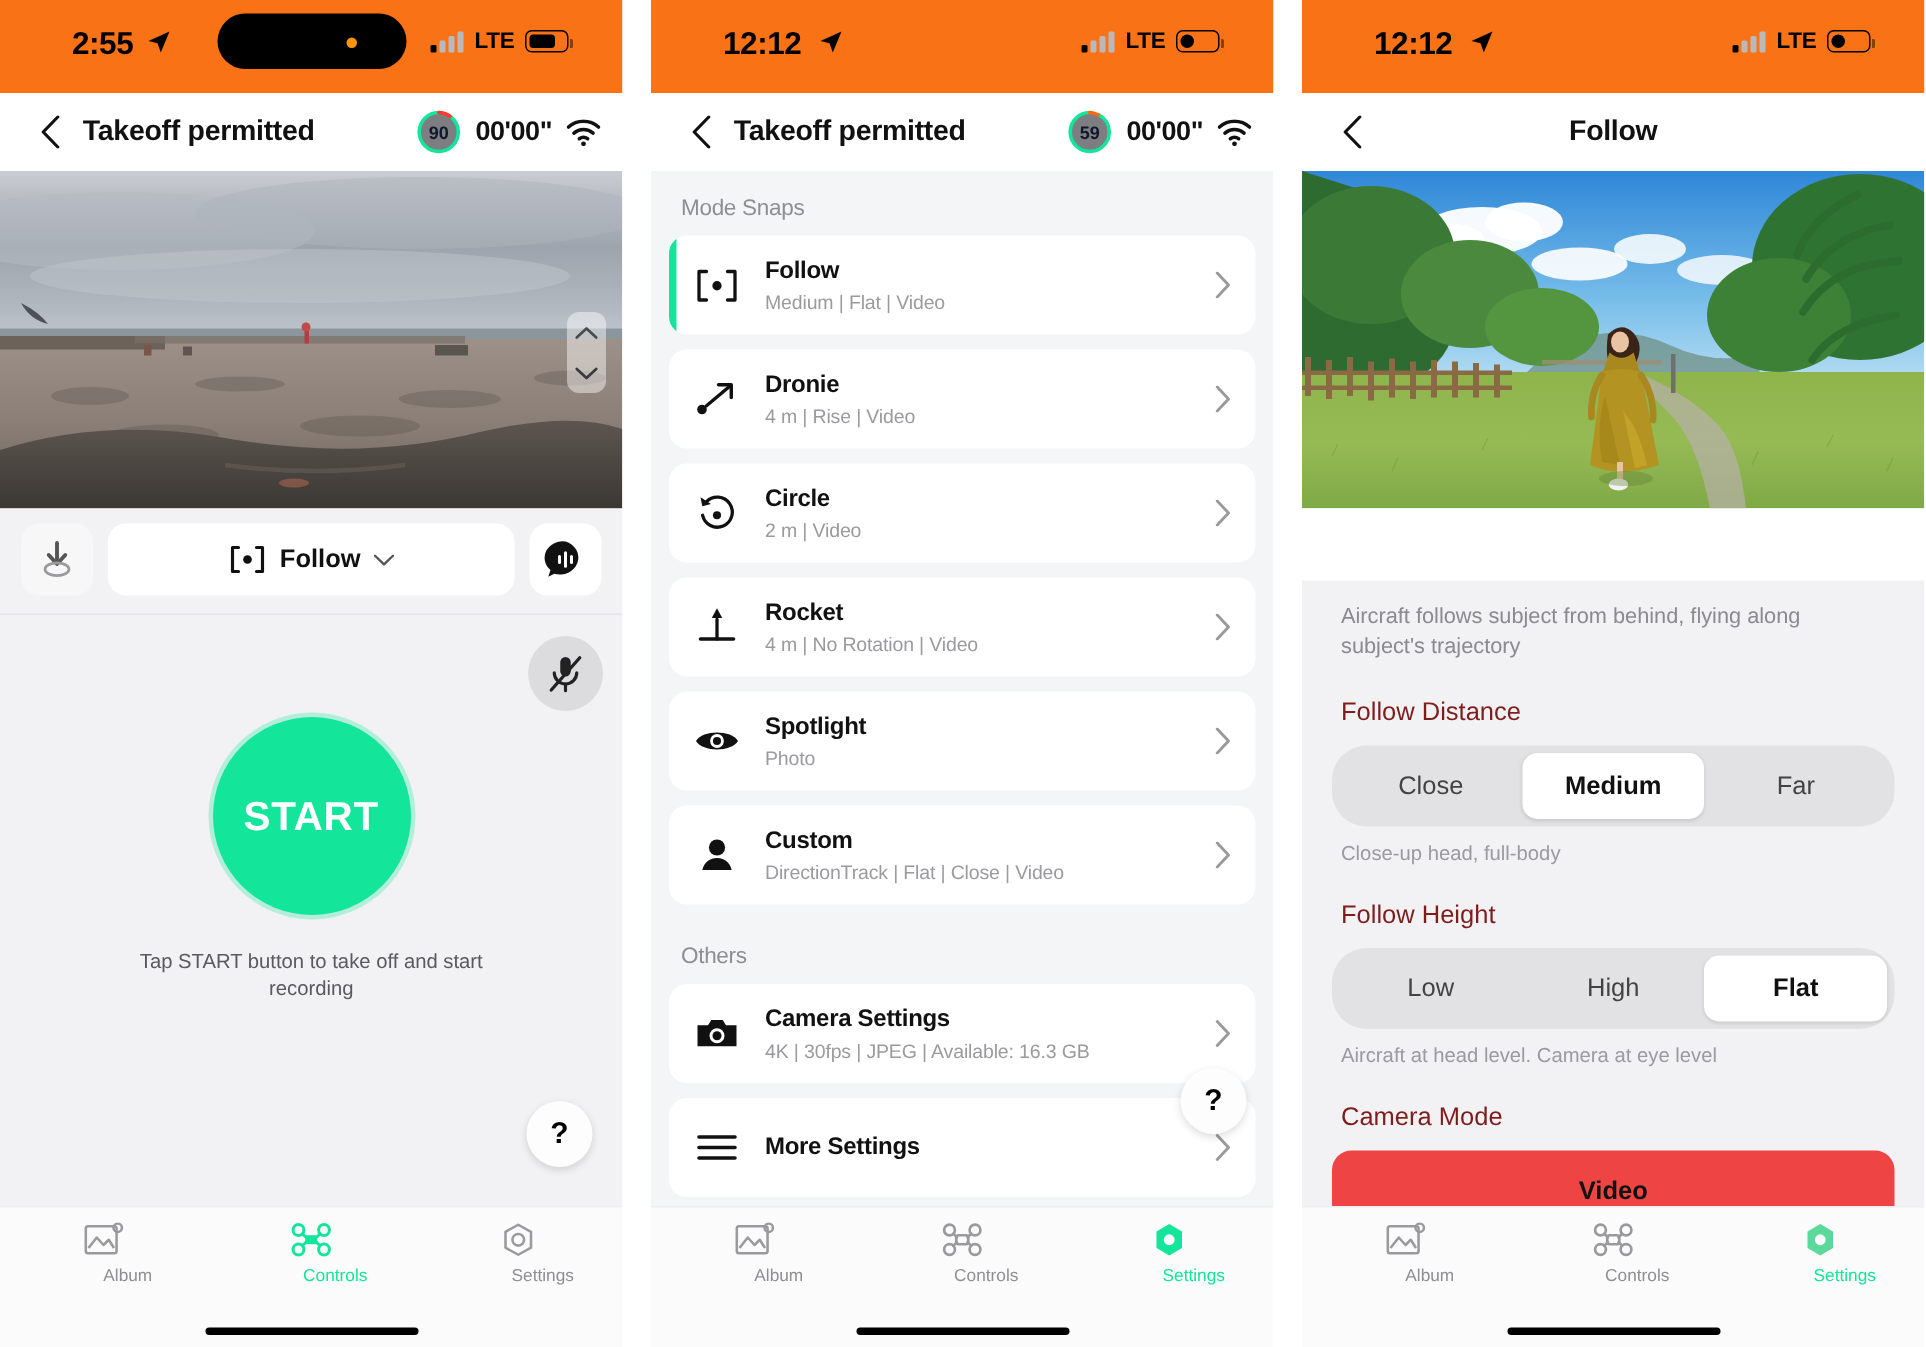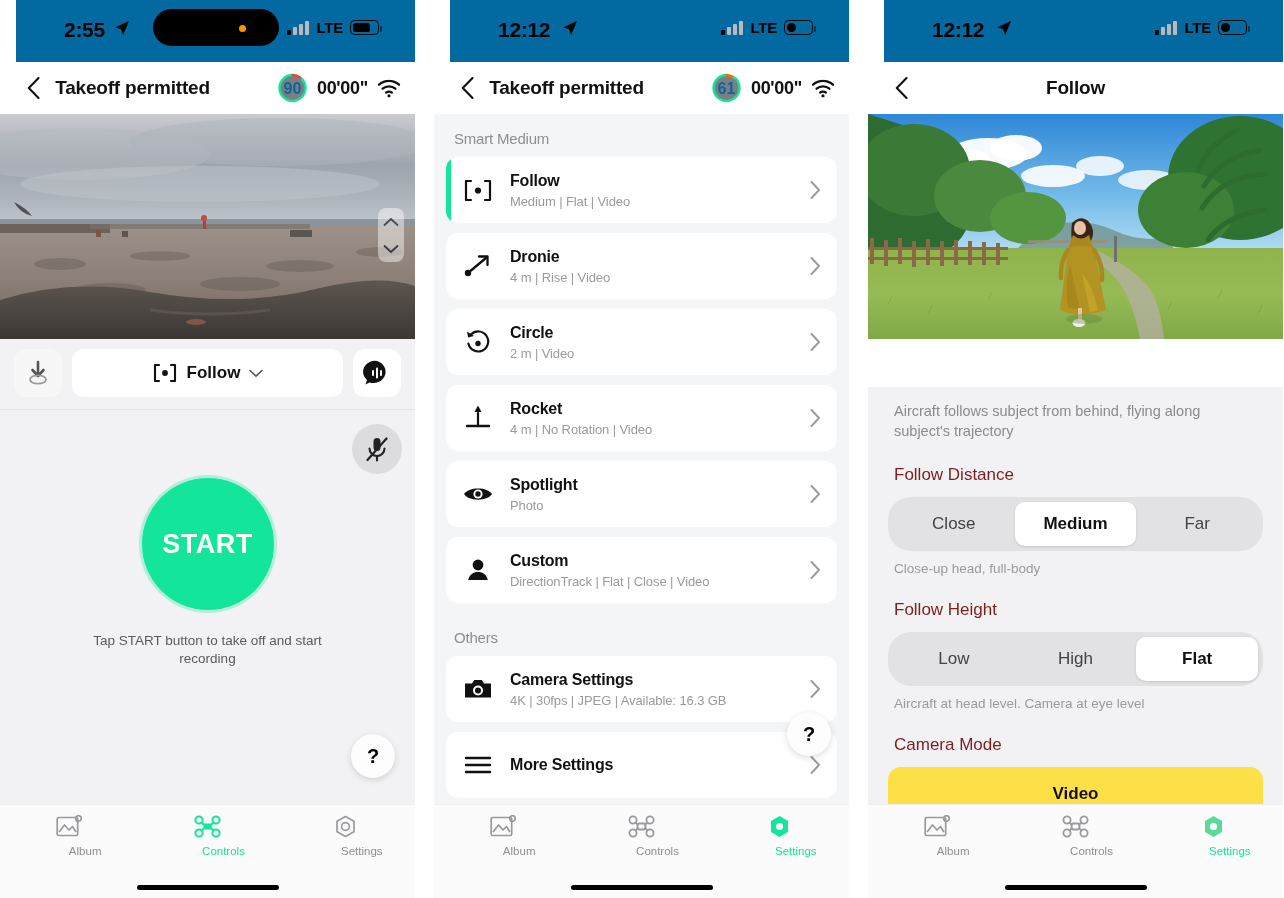--- a/index.html
+++ b/index.html
@@ -20,23 +20,22 @@
     position: relative;
     background: #ffffff;
     overflow: hidden;
   }
   .gap { width: 19px; height: 898px; background: #ffffff; }
 
   
   .statusbar {
     height: 62px;
     position: relative;
-    background: #0369a1;
+    background: #f97316;
     flex: 0 0 auto;
-    margin-left: 16px;
   }
   .sb-time {
     position: absolute; left: 48px; top: 18px;
     font-size: 21px; font-weight: bold; color: #000;
     letter-spacing: -0.3px;
   }
   .sb-loc {
     position: absolute; top: 20px;
     width: 16px; height: 16px;
   }
@@ -92,21 +91,21 @@
     letter-spacing: -0.2px;
   }
   .nav-title.centered { padding: 0 60px; }
   .nav-right {
     position:absolute; right: 14px; top: 50%; transform: translateY(-50%);
     display:flex; align-items:center; gap:9px;
   }
   .battbadge { position: relative; width: 31px; height: 31px; }
   .battbadge .num {
     position:absolute; inset:0; display:flex; align-items:center; justify-content:center;
-    font-size: 16px; font-weight: bold; color:#0369a1;
+    font-size: 12px; font-weight: bold; color:#0f172a;
   }
   .timer { font-size: 18px; font-weight: bold; color:#111; letter-spacing:-0.3px;}
 
   
   .preview { position: relative; width: 100%; height: 225px; overflow:hidden; flex:0 0 auto;}
   .altctl {
     position:absolute; right: 11px; top: 94px;
     width: 26px; height: 54px; border-radius: 8px;
     background: rgba(255,255,255,.45);
     display:flex; flex-direction:column; align-items:center; justify-content:space-around;
@@ -193,21 +192,21 @@
     display:flex; align-items:center; padding: 5px;
   }
   .seg .opt {
     flex:1; height:100%; display:flex; align-items:center; justify-content:center;
     font-size: 17px; color:#434345; border-radius: 10px;
   }
   .seg .opt.sel { background:#fff; font-weight:bold; color:#111;
     box-shadow: 0 1px 3px rgba(0,0,0,.12); }
   .subnote { font-size: 13.5px; color:#9a9a9f; padding: 10px 6px 0 6px; }
   .single {
-    height: 54px; background:#fde047; border-radius: 13px;
+    height: 54px; background:#ef4444; border-radius: 13px;
     display:flex; align-items:center; justify-content:center;
     font-size: 17px; font-weight:bold; color:#111;
   }
 
   
   .tabbar {
     height: 72px; background:#fbfbfb; border-top:1px solid #eceef0;
     display:flex; align-items:flex-start; padding-top: 10px;
     flex: 0 0 auto;
   }
@@ -439,35 +438,35 @@
         </svg>
       </div>
       <div class="nav-title" style="padding-right:150px">Takeoff permitted</div>
       <div class="nav-right">
         <span class="battbadge">
           <svg width="31" height="31" viewBox="0 0 31 31">
             <circle cx="15.5" cy="15.5" r="13" fill="#7d7d82"></circle>
             <circle cx="15.5" cy="15.5" r="13" fill="none" stroke="#13e59a" stroke-width="2.4" stroke-dasharray="76.8 81.7" stroke-dashoffset="-6" transform="rotate(-90 15.5 15.5)" stroke-linecap="round"></circle>
             <path d="M15.5 2.5 A13 13 0 0 1 21 4" fill="none" stroke="#ff6a00" stroke-width="2.4" stroke-linecap="round"></path>
           </svg>
-          <span class="num">61</span>
+          <span class="num">59</span>
         </span>
         <span class="timer">00'00"</span>
         <svg width="24" height="18" viewBox="0 0 24 18">
           <path d="M2 5.2 A15 15 0 0 1 22 5.2" stroke="#111" stroke-width="2.3" fill="none" stroke-linecap="round"></path>
           <path d="M5.6 9.2 A10 10 0 0 1 18.4 9.2" stroke="#111" stroke-width="2.3" fill="none" stroke-linecap="round"></path>
           <path d="M9.2 13 A5 5 0 0 1 14.8 13" stroke="#111" stroke-width="2.3" fill="none" stroke-linecap="round"></path>
           <circle cx="12" cy="16.4" r="1.6" fill="#111"></circle>
         </svg>
       </div>
     </div>
 
     <div class="listbody">
 
-      <div class="sectionhdr">Smart Medium</div>
+      <div class="sectionhdr">Mode Snaps</div>
 
       <div class="card active">
         <div class="ic">
           <svg width="30" height="23" viewBox="0 0 30 23">
             <path d="M8 2 L3 2 L3 21 L8 21" stroke="#111" stroke-width="2.2" fill="none" stroke-linecap="round" stroke-linejoin="round"></path>
             <path d="M22 2 L27 2 L27 21 L22 21" stroke="#111" stroke-width="2.2" fill="none" stroke-linecap="round" stroke-linejoin="round"></path>
             <circle cx="15" cy="11.5" r="3.1" fill="#111"></circle>
           </svg>
         </div>
         <div class="txt">

